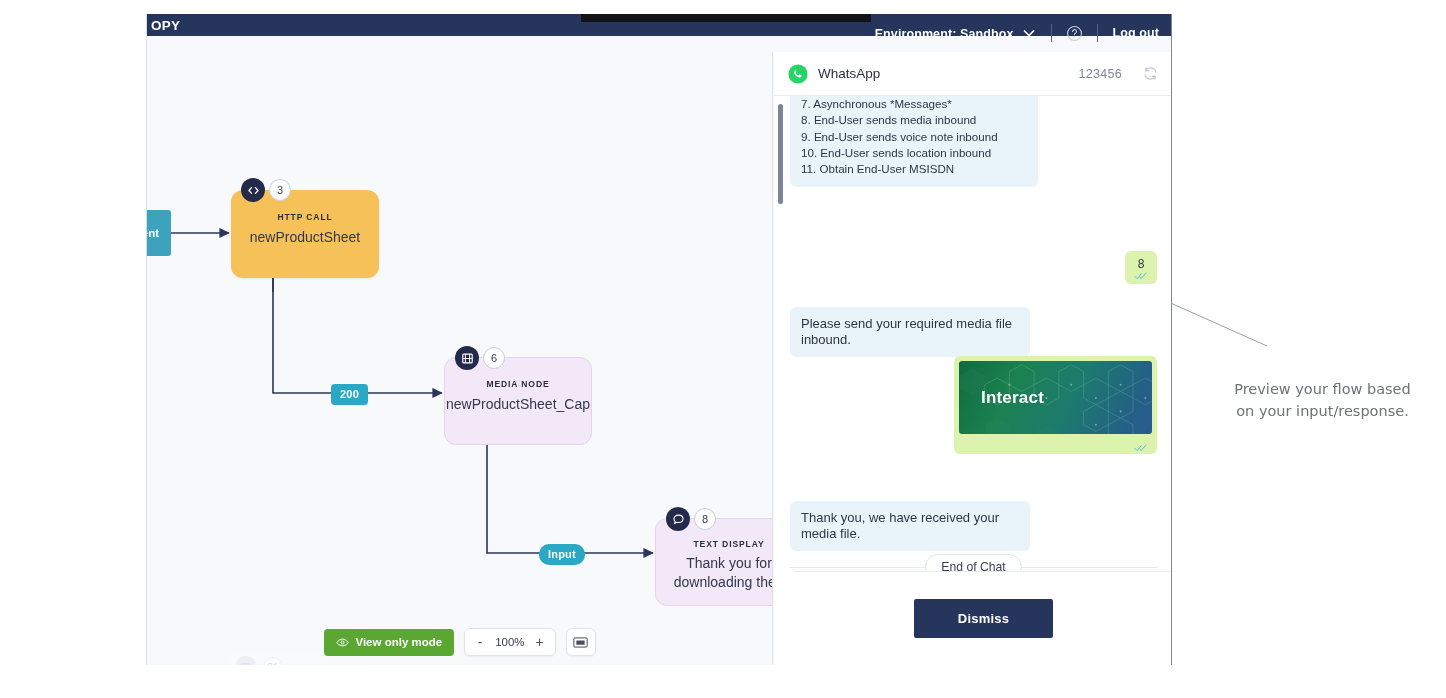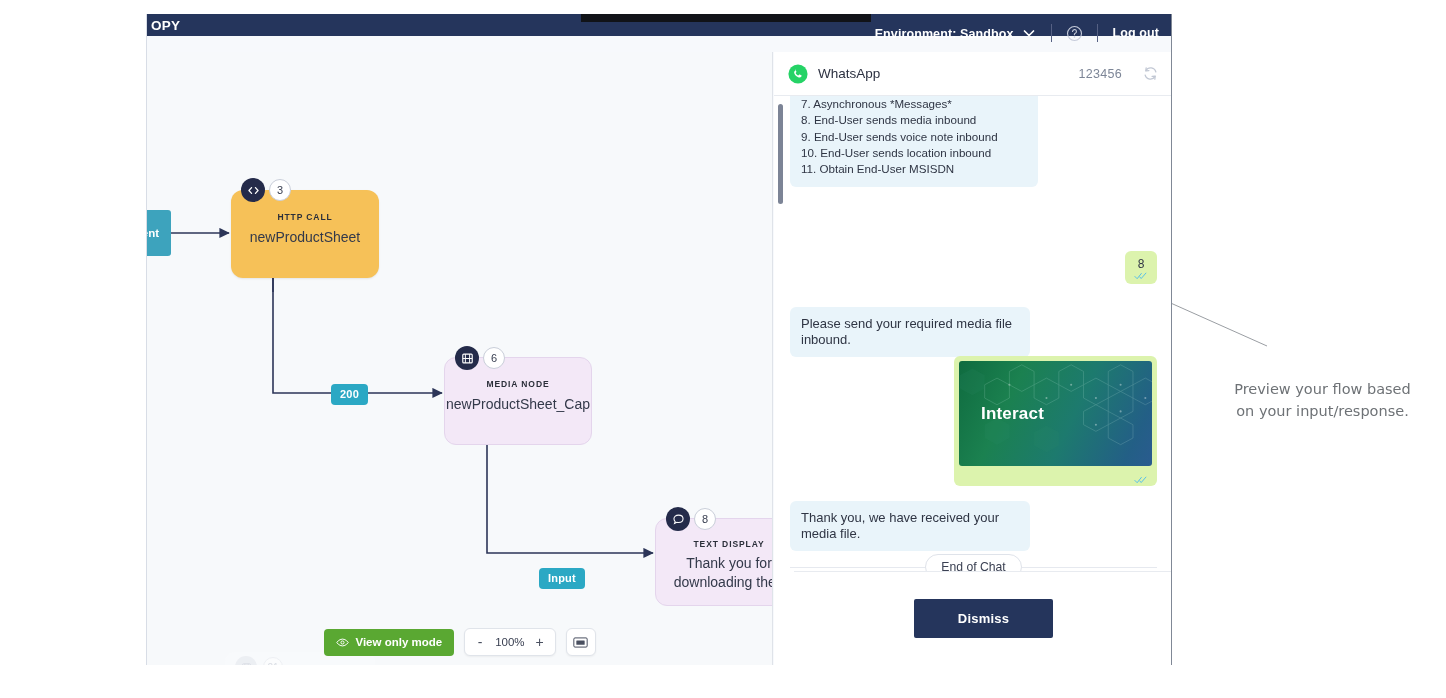--- a/index.html
+++ b/index.html
@@ -135,21 +135,21 @@
     font-size:10px; color:#c3c8d2;
   }
 
   
   .edge-label {
     position:absolute; background:#2ba8c4; color:#ffffff;
     font-size: 11px; font-weight: 700; border-radius: 4px;
     padding: 4px 9px 5px; z-index: 4; letter-spacing:.2px;
   }
   #lbl-200 { left: 184px; top: 332px; }
-  #lbl-input { left: 392px; top: 516px; }
+  #lbl-input { left: 392px; top: 492px; border-radius: 10px; }
 
   
   .bottom-bar {
     position:absolute; left: 0; bottom: 0; width: 626px; height: 46px;
     display:flex; align-items:center; justify-content:center; gap: 10px;
     pointer-events:none;
   }
   .btn-viewonly {
     background:#5aa832; color:#fff; font-size: 11.5px; font-weight:700;
     border-radius: 4px; padding: 7px 12px; display:flex; align-items:center; gap:6px;
@@ -204,21 +204,21 @@
     background: #dcf3ad; border-radius: 6px; padding: 6px 9px 4px;
     font-size: 12px; color:#2f3544; text-align:center; min-width: 22px;
   }
   .tick { display:block; margin-top: 1px; }
   .msg-media-req { position:absolute; left: 16px; top: 211px; width: 248px; }
   .media-card {
     position:absolute; right: 16px; top: 260px;
     width: 203px; background: #dcf3ad; border-radius: 6px; padding: 5px 5px 12px;
   }
   .media-img {
-    width: 100%; height: 105px; border-radius: 3px; position: relative; overflow:hidden;
+    width: 100%; height: 73px; border-radius: 3px; position: relative; overflow:hidden;
     background: linear-gradient(115deg, #0f6b3f 0%, #1b8150 28%, #1d7a6e 58%, #235f86 88%, #2a5b8f 100%);
     display:flex; align-items:center;
   }
   .media-img .hex-layer { position:absolute; inset:0; opacity:.5; }
   .media-img .interact-word {
     position:relative; color:#fff; font-size: 17px; font-weight: 700;
     padding-left: 22px; letter-spacing:.2px; z-index:2;
   }
   .media-card .tickrow { text-align:right; padding: 4px 4px 0 0; height: 8px; }
   .msg-thanks { position:absolute; left:16px; top: 405px; width: 248px; }

